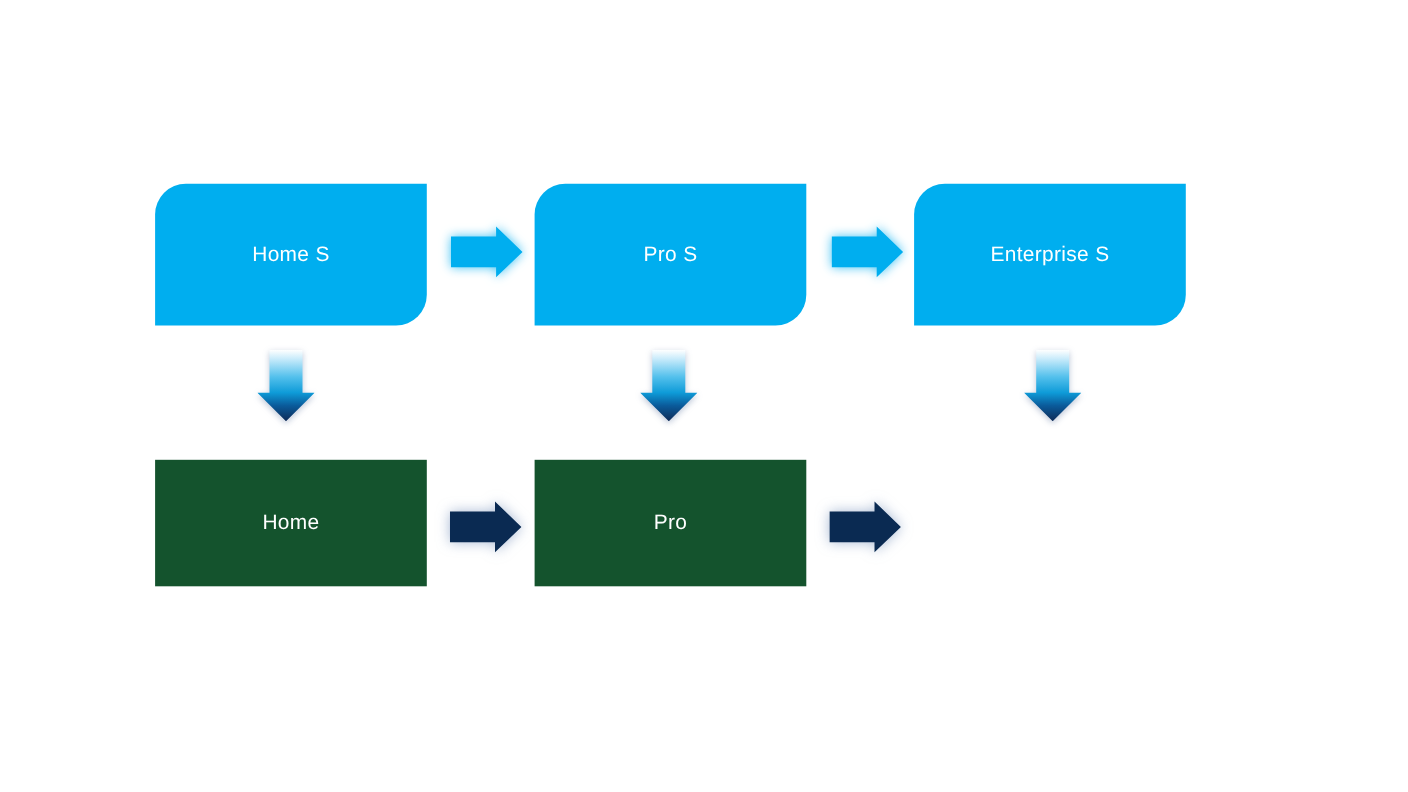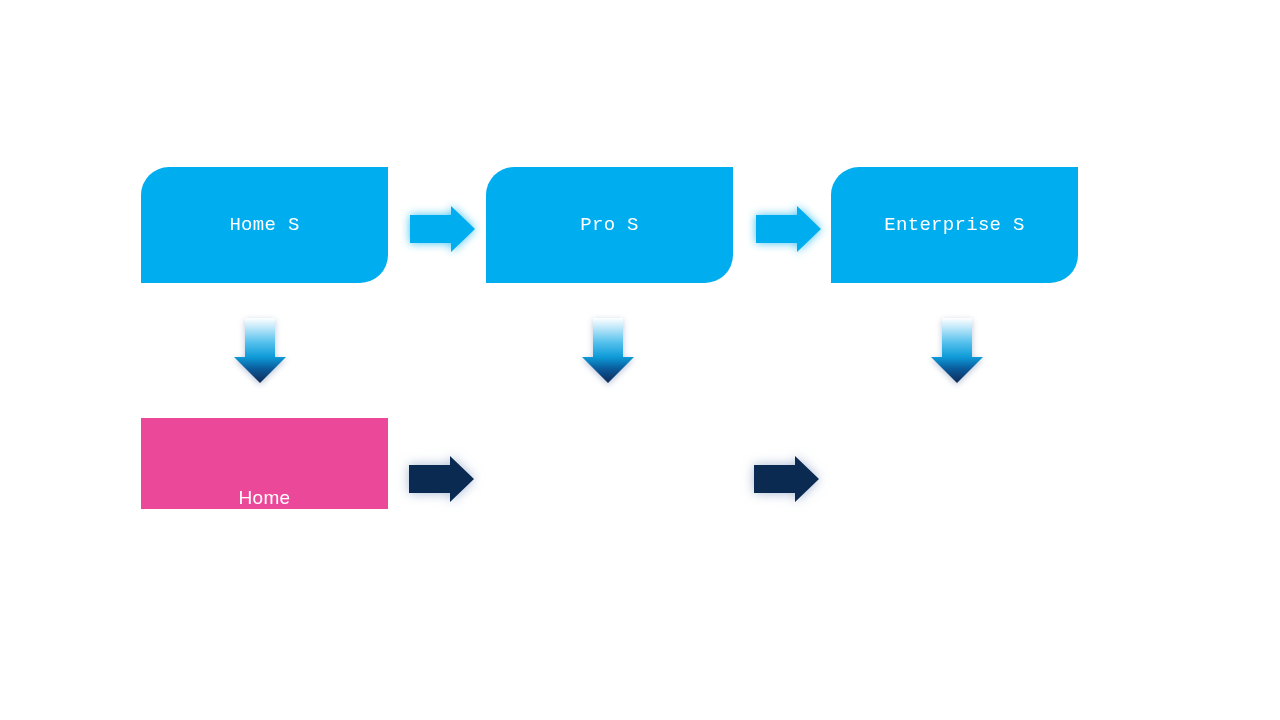--- a/index.html
+++ b/index.html
@@ -25,32 +25,30 @@
     width: 247px;
     display: flex;
     align-items: center;
     justify-content: center;
     color: #FFFFFF;
     font-size: 19px;
     font-weight: 400;
     letter-spacing: 0.3px;
   }
   .node-top {
-    height: 116px;
+    height: 129px;
     top: 167px;
     background: #00AEEF;
     border-radius: 28px 0 28px 0;
-    font-family: Liberation Mono, monospace;
   }
   .node-bottom {
-    height: 91px;
+    height: 115px;
     top: 418px;
-    background: #ec4899;
+    background: #14532d;
     border-radius: 0;
-    align-items: flex-end;
   }
   .col1 { left: 141px; }
   .col2 { left: 486px; }
   .col3 { left: 831px; }
 
   .arrow-right {
     position: absolute;
     width: 66px;
     height: 48px;
   }
@@ -130,20 +128,23 @@
         <stop offset="78%" stop-color="#0A5B9B"></stop>
         <stop offset="100%" stop-color="#0F2A56"></stop>
       </linearGradient>
     </defs>
     <polygon points="11,0 41,0 41,39 52,39 26,65 0,39 11,39" fill="url(#dg3)"></polygon>
   </svg>
 
   <div class="node node-bottom col1">
     <span>Home</span>
   </div>
+  <div class="node node-bottom col2">
+    <span>Pro</span>
+  </div>
 
   <svg class="arrow-right arrow-right-bottom ar-bot-1" viewBox="0 0 66 48">
     <polygon points="0,10 41,10 41,1 65,24 41,47 41,38 0,38" fill="#0A2A52"></polygon>
   </svg>
   <svg class="arrow-right arrow-right-bottom ar-bot-2" viewBox="0 0 66 48">
     <polygon points="0,10 41,10 41,1 65,24 41,47 41,38 0,38" fill="#0A2A52"></polygon>
   </svg>
 
 </div>
 

